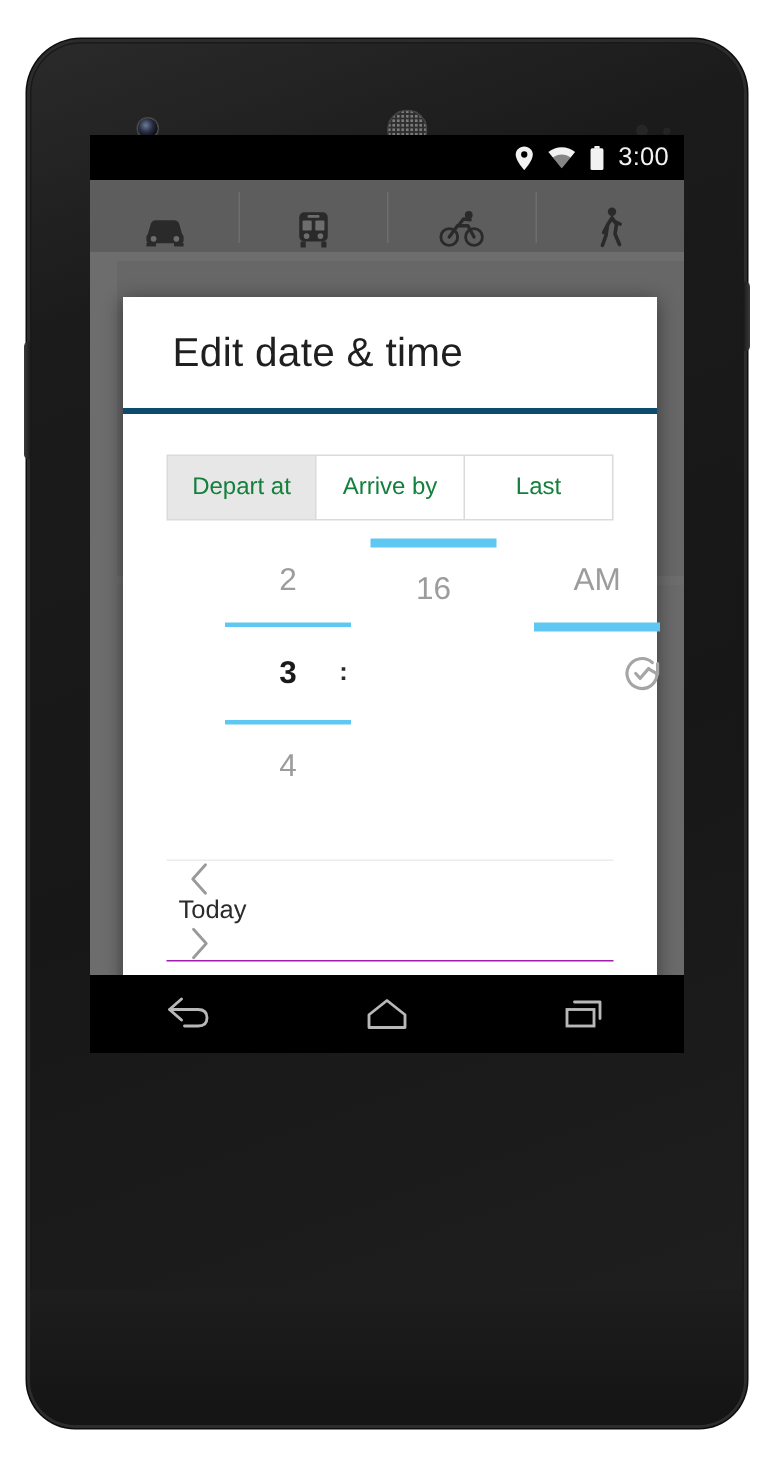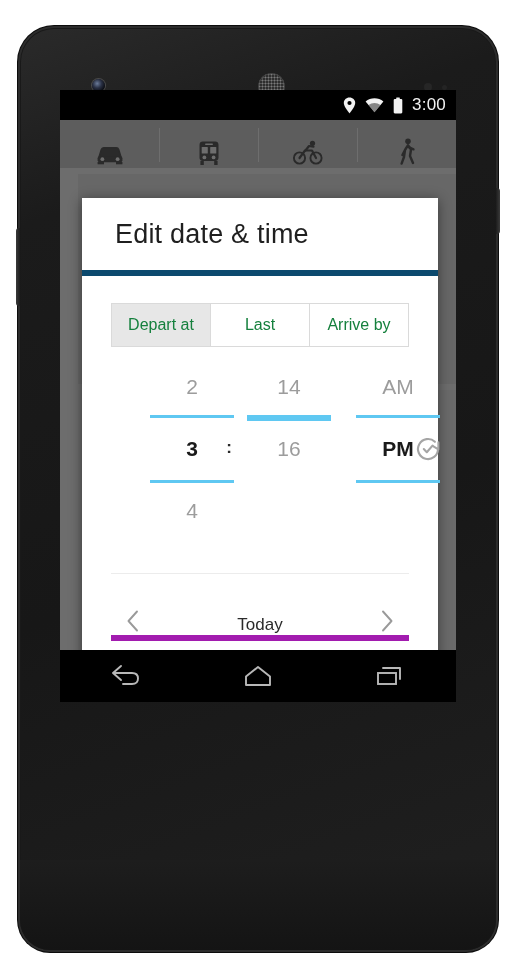--- a/index.html
+++ b/index.html
@@ -92,21 +92,21 @@
   #bg-route-icons .sep{ font-size:12px; color:#2a2a2a; }
 
   
   #dialog{
     position:absolute; left:22px; top:108px; width:356px; height:648px;
     background:#ffffff; box-shadow:0 2px 12px rgba(0,0,0,.45);
   }
   #dialog-title{
     height:78px; display:flex; align-items:center; padding-left:33px;
     font-size:27px; font-weight:300; color:#1f1f1f; letter-spacing:.2px;
-    border-bottom:6px solid #0c4a6e;
+    border-bottom:4px solid #0c4a6e;
   }
 
   
   #mode-segments{
     margin:27px 29px 0 29px; height:44px; display:flex;
     border:1px solid #dadada; background:#fff;
   }
   .segment{
     flex:1; display:flex; align-items:center; justify-content:center;
     font-size:16px; color:#15803d; background:#fff; cursor:pointer;
@@ -132,23 +132,24 @@
   #time-colon{
     position:absolute; left:135px; top:56px; width:24px; height:65px; line-height:65px;
     text-align:center; font-size:17px; font-weight:bold; color:#2a2a2a;
   }
   #reset-time-icon{
     position:absolute; left:330px; top:74px; width:32px; height:32px; cursor:pointer;
   }
 
   
   #date-nav{
-    margin:2px 29px 0 29px; height:68px; display:flex; align-items:flex-end;
-    justify-content:space-between; border-top:1px solid #ececec; border-bottom:6px solid #a21caf;
+    margin:2px 29px 0 29px; height:68px; display:flex; align-items:flex-start;
+    justify-content:space-between; border-top:1px solid #ececec; border-bottom:1px solid #a21caf;
     padding:0 8px;
+    flex-direction:column;
   }
   #date-label{ font-size:17px; color:#2b2b2b; }
   .chev{ width:28px; height:28px; display:flex; align-items:center; justify-content:center;
     cursor:pointer; }
 
   
   #dialog-actions{
     position:absolute; left:0; bottom:0; width:100%; height:60px; display:flex;
     border-top:1px solid #e6e6e6;
   }
@@ -277,47 +278,45 @@
       </svg>
       <span id="status-clock">3:00</span>
     </div>
 
     <div id="dialog">
 
       <div id="dialog-title">Edit date &amp; time</div>
 
       <div id="mode-segments">
         <div class="segment selected">Depart at</div>
+        <div class="segment">Arrive by</div>
         <div class="segment">Last</div>
-        <div class="segment">Arrive by</div>
       </div>
 
       <div id="time-picker">
 
         <div class="picker-col" id="col-hour">
           <div class="pick-prev">2</div>
           <div class="pick-rule"></div>
           <div class="pick-current">3</div>
           <div class="pick-rule"></div>
           <div class="pick-next">4</div>
         </div>
 
         <div id="time-colon">:</div>
 
         <div class="picker-col" id="col-minute">
-          <div class="pick-prev">14</div>
           <div class="pick-rule"></div>
           <div class="pick-rule"></div>
           <div class="pick-next">16</div>
         </div>
 
         <div class="picker-col" id="col-meridiem">
           <div class="pick-prev">AM</div>
           <div class="pick-rule"></div>
-          <div class="pick-current">PM</div>
           <div class="pick-rule"></div>
           <div class="pick-next"></div>
         </div>
 
         <div id="reset-time-icon">
           <svg width="32" height="32" viewBox="0 0 32 32">
             <path d="M26 16 A10 10 0 1 1 22.9 8.8" fill="none" stroke="#a5a5a5" stroke-width="2.1" stroke-linecap="round"></path>
             <path d="M26.4 9.4 L26.4 16.4 L21 13.2" fill="none" stroke="#a5a5a5" stroke-width="2.1" stroke-linecap="round" stroke-linejoin="round"></path>
             <path d="M11.8 16 L14.8 19.2 L20.5 12.6" fill="none" stroke="#a5a5a5" stroke-width="2.1" stroke-linecap="round" stroke-linejoin="round"></path>
           </svg>

